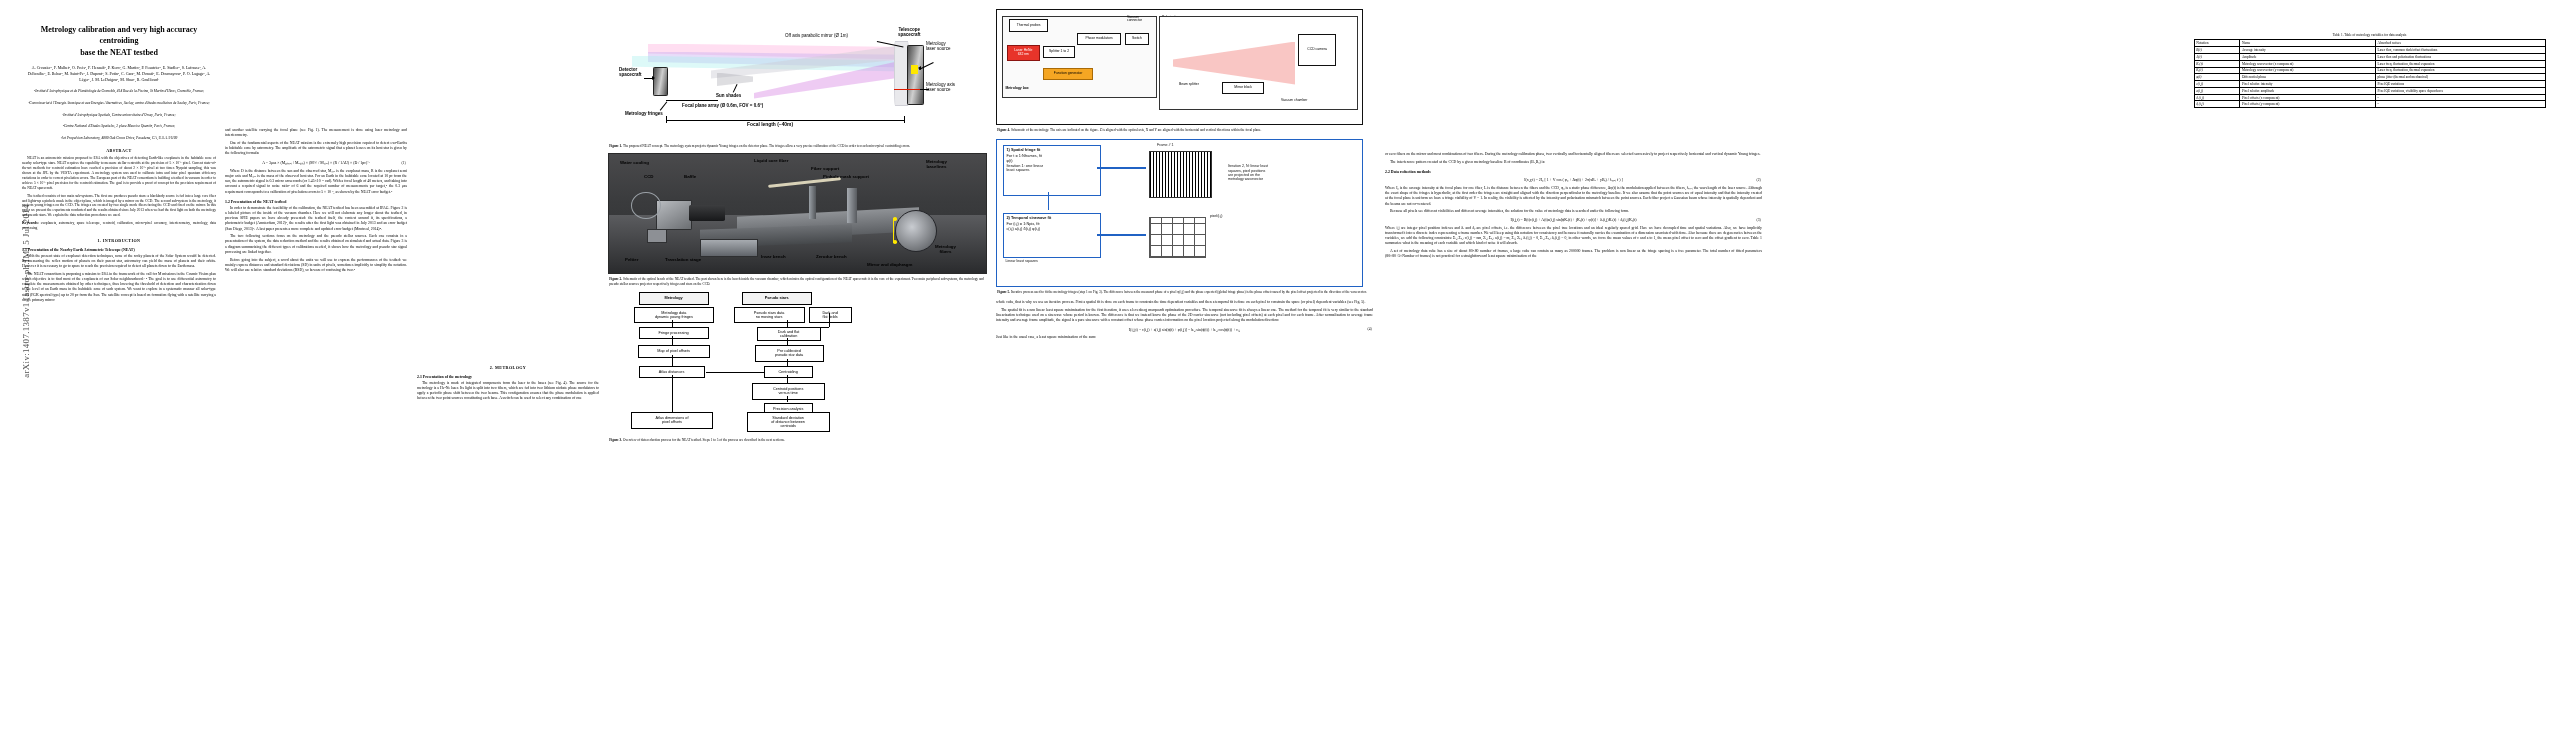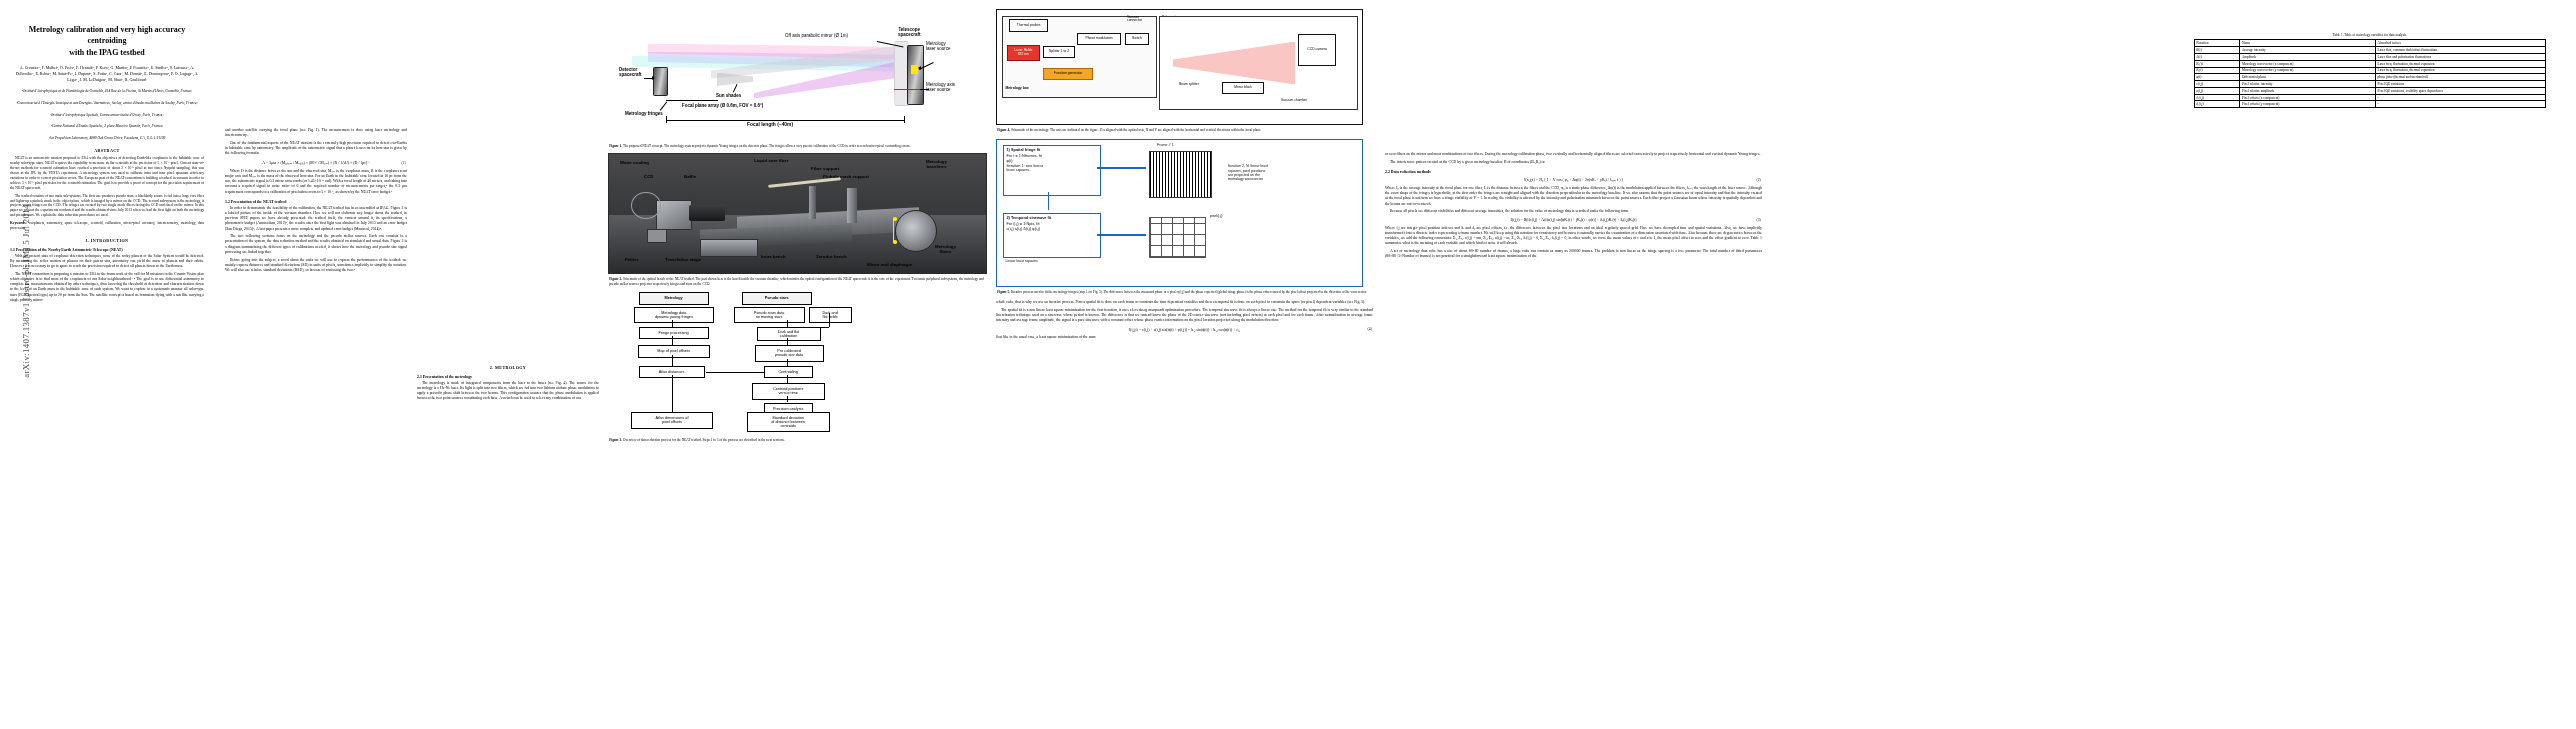--- a/index.html
+++ b/index.html
@@ -9,21 +9,21 @@
   
   .arxiv-stamp{
     position:absolute;left:-163px;top:286px;width:377px;
     transform:rotate(-90deg);transform-origin:center center;
     font-family:"Liberation Serif",serif;font-size:9px;color:#555;
     text-align:center;letter-spacing:0.3px;white-space:nowrap;
   }
 
   
   .col{position:absolute;top:0;height:729px;}
-  .c1{left:10px;width:194px;}
+  .c1{left:22px;width:194px;}
   .c2{left:225px;width:182px;}
   .c3{left:417px;width:182px;}
   .c4{left:608px;width:377px;}
   .c5{left:996px;width:377px;}
 
   
   .ttl{font-size:8px;font-weight:bold;text-align:center;line-height:1.42;margin:0 3.6px;}
   .authors{font-size:4px;text-align:center;line-height:1.5;margin-top:7.3px;padding:0 2.4px;}
   .affil{font-size:3.6px;text-align:center;line-height:1.55;margin-top:6px;padding:0 1.2px;font-style:italic;}
   .sec-center{font-size:4.1px;font-weight:bold;text-align:center;letter-spacing:0.4px;margin:7.3px 0 3px;}
@@ -96,21 +96,21 @@
 </head>
 <body>
 
 <div class="page">
 
   <div class="arxiv-stamp">arXiv:1407.1387v1  [astro-ph.IM]  5 Jul 2014</div>
 
   <div class="col c1">
     <div style="margin-top:24px">
       <div class="ttl">Metrology calibration and very high accuracy centroiding</div>
-      <div class="ttl">with the IPAG testbed</div>
+      <div class="ttl">base the NEAT testbed</div>
     </div>
     <div class="authors">A. Crouzierᵃ, F. Malbetᵃ, O. Preisᵃ, F. Henaultᵃ, P. Kernᵃ, G. Martinᵃ, P. Feautrierᵃ, E. Stadlerᵃ, S. Lafrasseᵃ, A. Delboulbeᵃ, E. Beharᵃ, M. Saint-Peᵃ, J. Dupontᵃ, S. Potinᵃ, C. Caraᵇ, M. Donatiᵇ, E. Doumayrouᵇ, P. O. Lagageᵇ, A. Légerᶜ, J. M. LeDuigouᵈ, M. Shaoᵉ, R. Goullioudᵉ</div>
     <div class="affil">ᵃInstitut d'Astrophysique et de Planétologie de Grenoble, 414 Rue de la Piscine, St Martin d'Hères, Grenoble, France;</div>
     <div class="affil">ᵇCommissariat à l'Energie Atomique et aux Energies Alternatives, Saclay, centre d'études nucléaires de Saclay, Paris, France;</div>
     <div class="affil">ᶜInstitut d'Astrophysique Spatiale, Centre universitaire d'Orsay, Paris, France;</div>
     <div class="affil">ᵈCentre National d'Etudes Spatiales, 2 place Maurice Quentin, Paris, France;</div>
     <div class="affil">ᵉJet Propulsion Laboratory, 4800 Oak Grove Drive, Pasadena, CA, U.S.A. 91109</div>
 
     <div class="sec-center">ABSTRACT</div>
     <p class="abs">NEAT is an astrometric mission proposed to ESA with the objectives of detecting Earth-like exoplanets in the habitable zone of nearby solar-type stars. NEAT requires the capability to measure stellar centroids at the precision of 5 × 10⁻⁶ pixel. Current state-of-the-art methods for centroid estimation have reached a precision of about 2 × 10⁻⁵ pixel at two times Nyquist sampling, this was shown at the JPL by the VESTA experiment. A metrology system was used to calibrate intra and inter pixel quantum efficiency variations in order to correct pixelation errors. The European part of the NEAT consortium is building a testbed in vacuum in order to achieve 5 × 10⁻⁶ pixel precision for the centroid estimation. The goal is to provide a proof of concept for the precision requirement of the NEAT spacecraft.</p>

